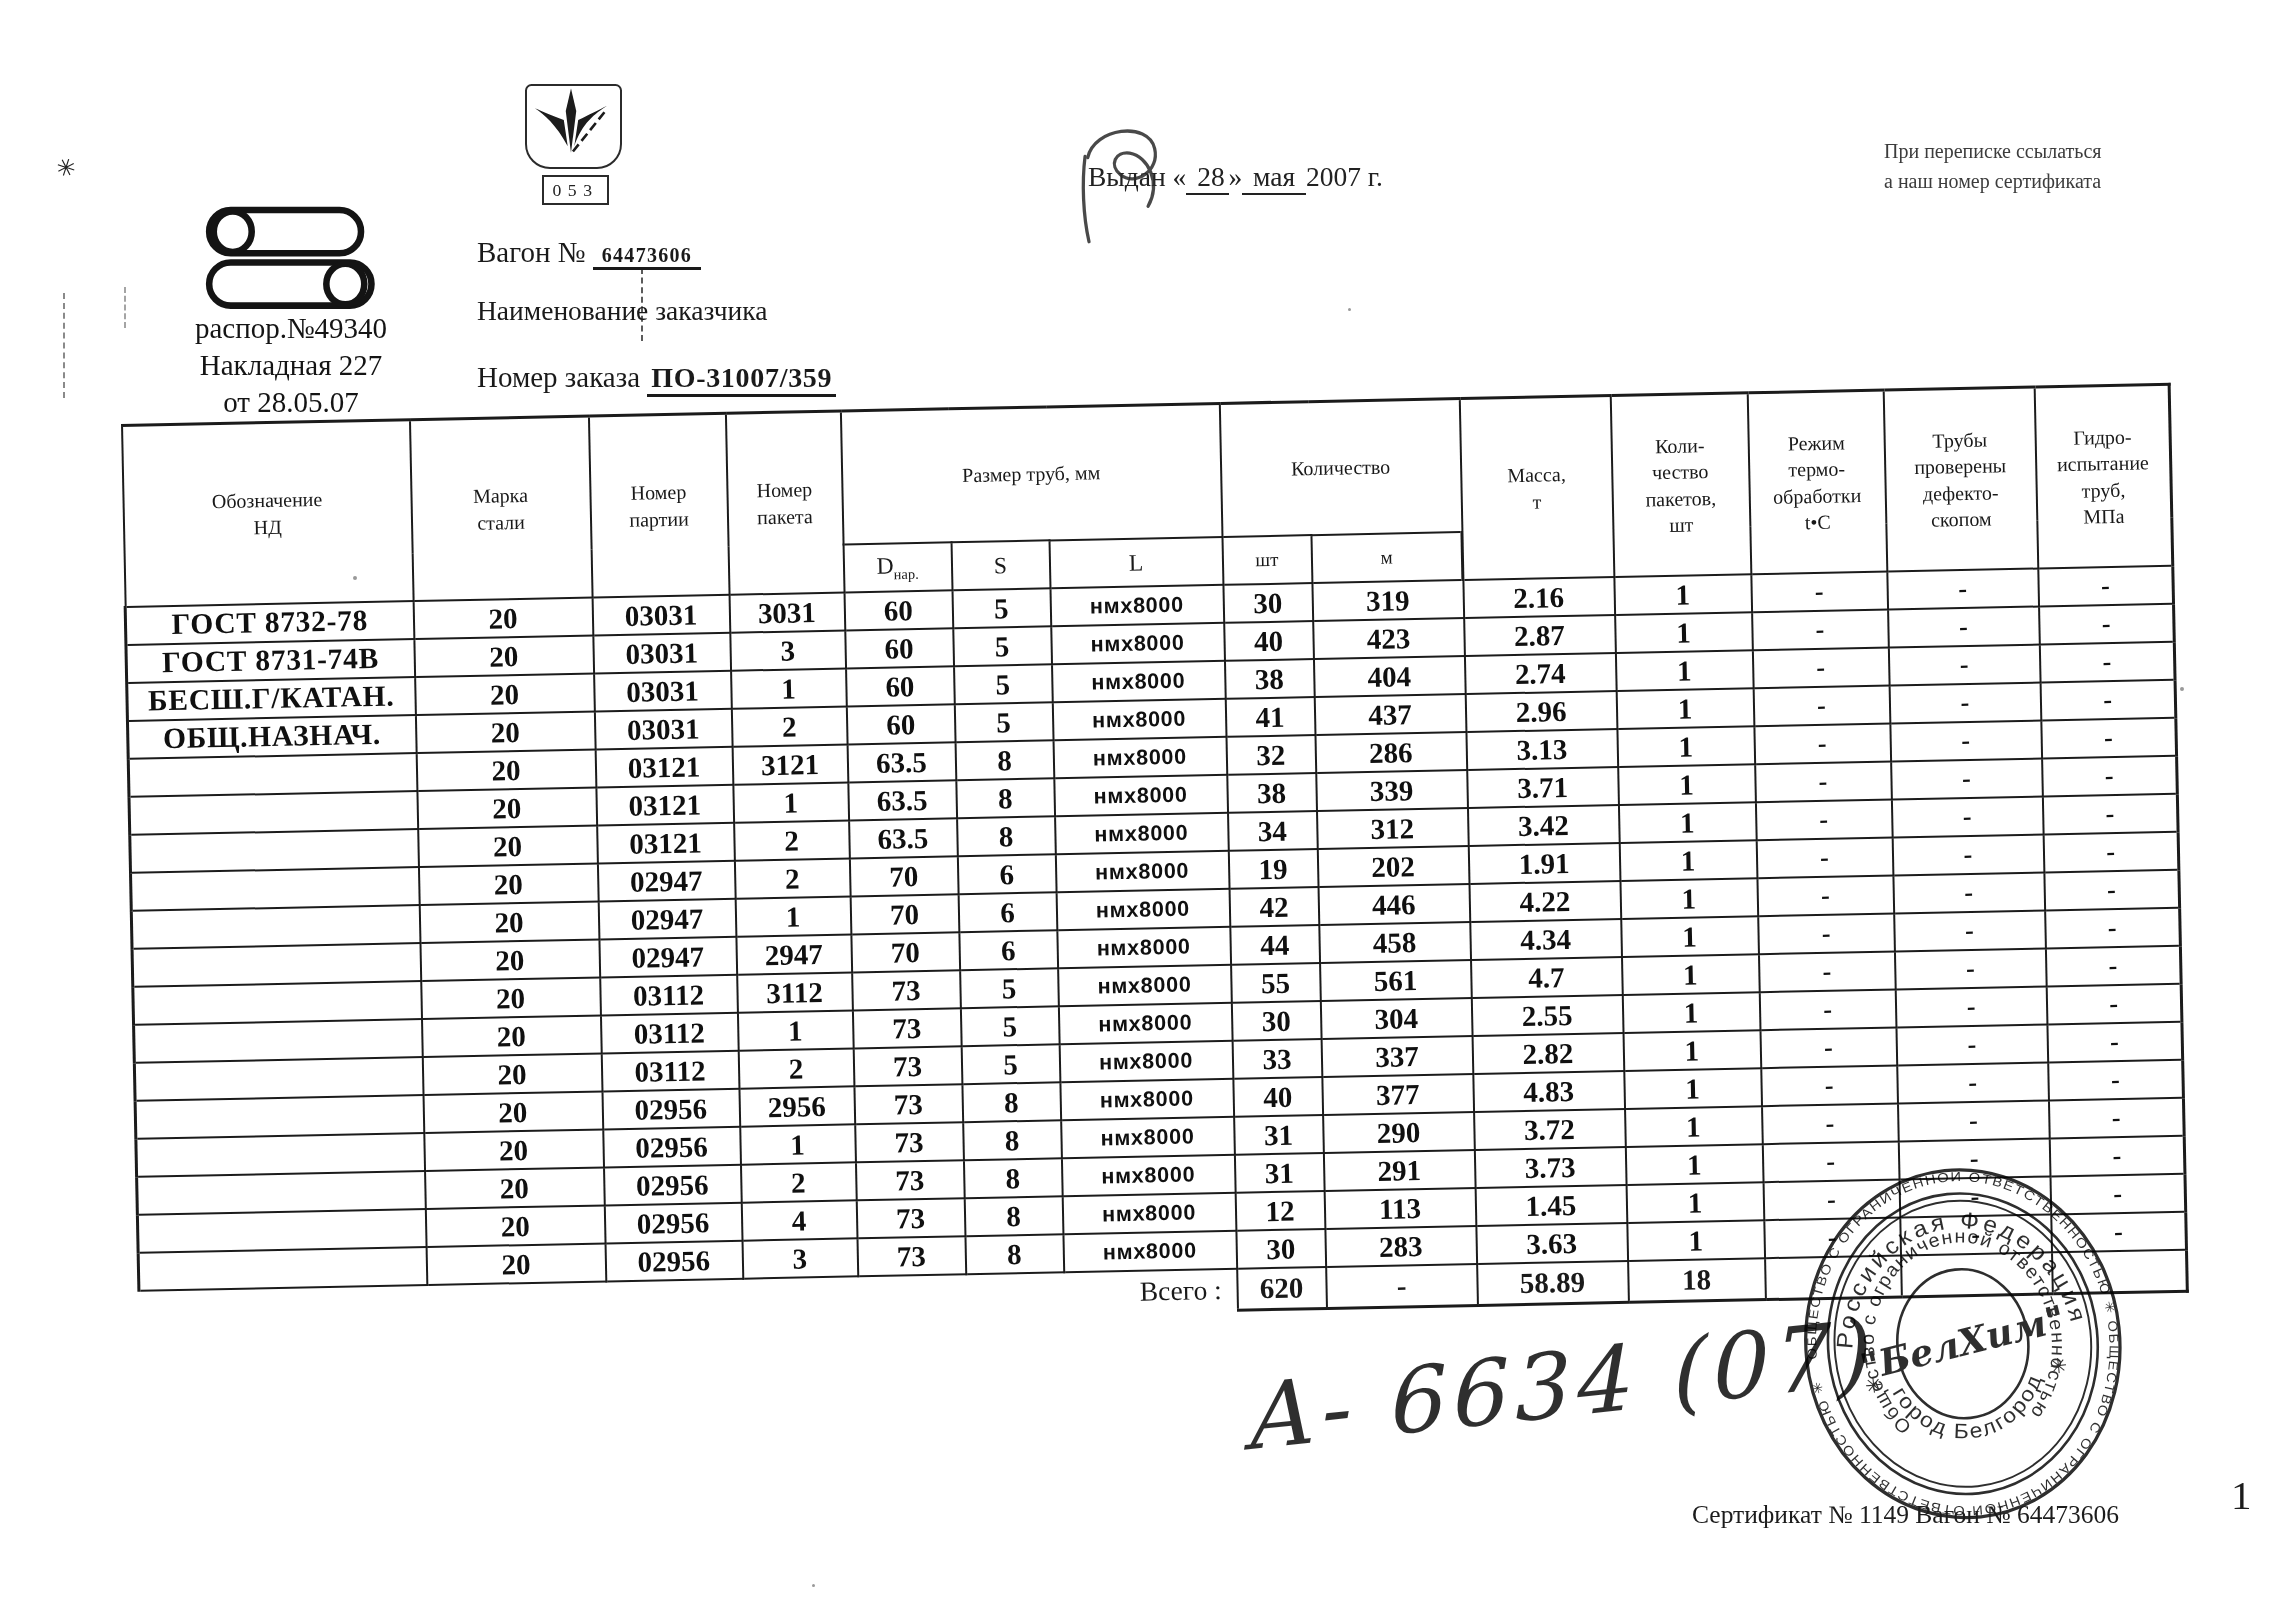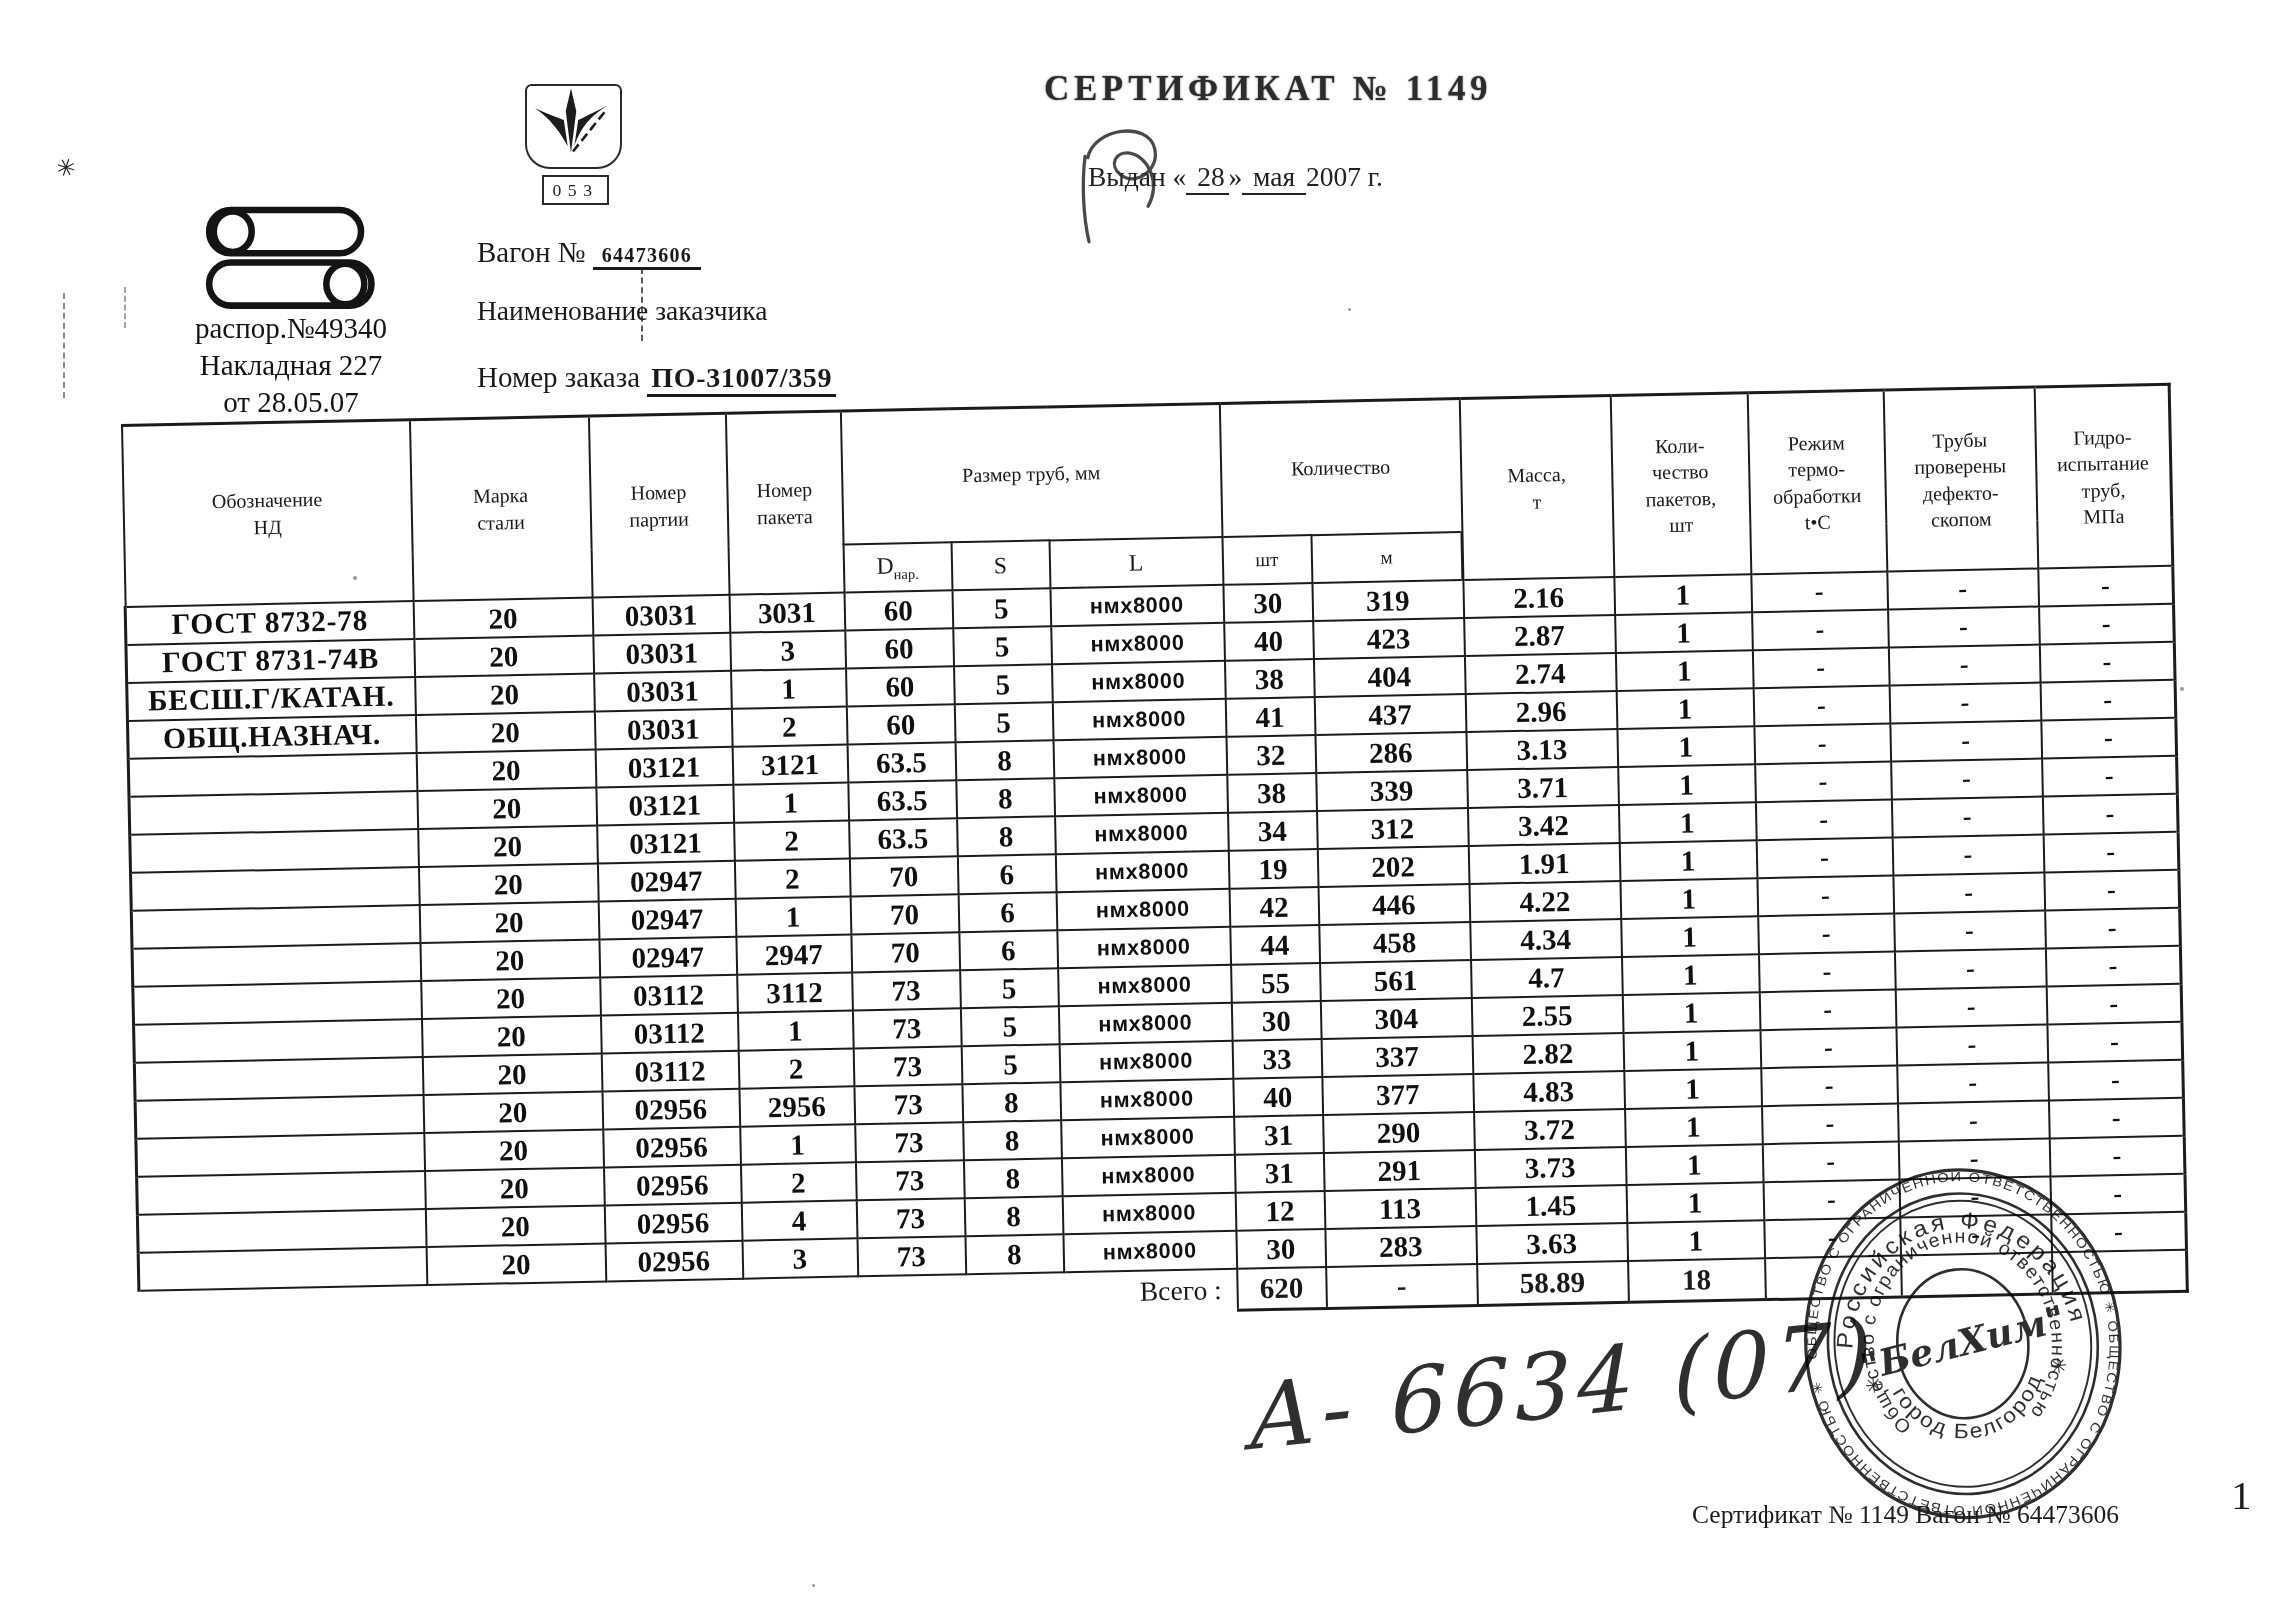--- a/index.html
+++ b/index.html
@@ -110,28 +110,31 @@
   <div class="abs wagon-line">
     <span>Вагон №</span>
     <span class="wagon-number">64473606</span>
   </div>
   <div class="abs customer-line">Наименование заказчика</div>
   <div class="abs order-line">
     <span>Номер заказа</span>
     <span class="order-number">ПО-31007/359</span>
   </div>
 
-  <div class="abs cert-title">СЕРТИФИКАТ № 1149</div>
   <div class="abs issued-line">
     <span>Выдан «</span><span class="u"> 28</span><span>»</span><span class="u"> мая </span><span> 2007</span><span> г.</span>
   </div>
   <svg class="abs scribble" width="151" height="151" viewBox="0 0 230 230">
     <path d="M 26 60 C 21 100 23 150 32 190" fill="none" stroke="#2a2a2a" stroke-width="5" stroke-linecap="round"></path>
     <path d="M 30 62 C 40 16 122 6 132 48 C 140 82 102 106 80 88 C 62 73 72 52 94 55 C 122 60 142 100 122 136" fill="none" stroke="#2a2a2a" stroke-width="5" stroke-linecap="round"></path>
   </svg>
+  <div class="abs note-block">
+    <div>При переписке ссылаться</div>
+    <div>а наш номер сертификата</div>
+  </div>
 
   <div class="abs table-wrap">
     <table class="cert">
       <colgroup>
         <col style="width:288px">
           <col style="width:179px">
           <col style="width:137px">
           <col style="width:115px">
         <col style="width:108px">
           <col style="width:98px">

